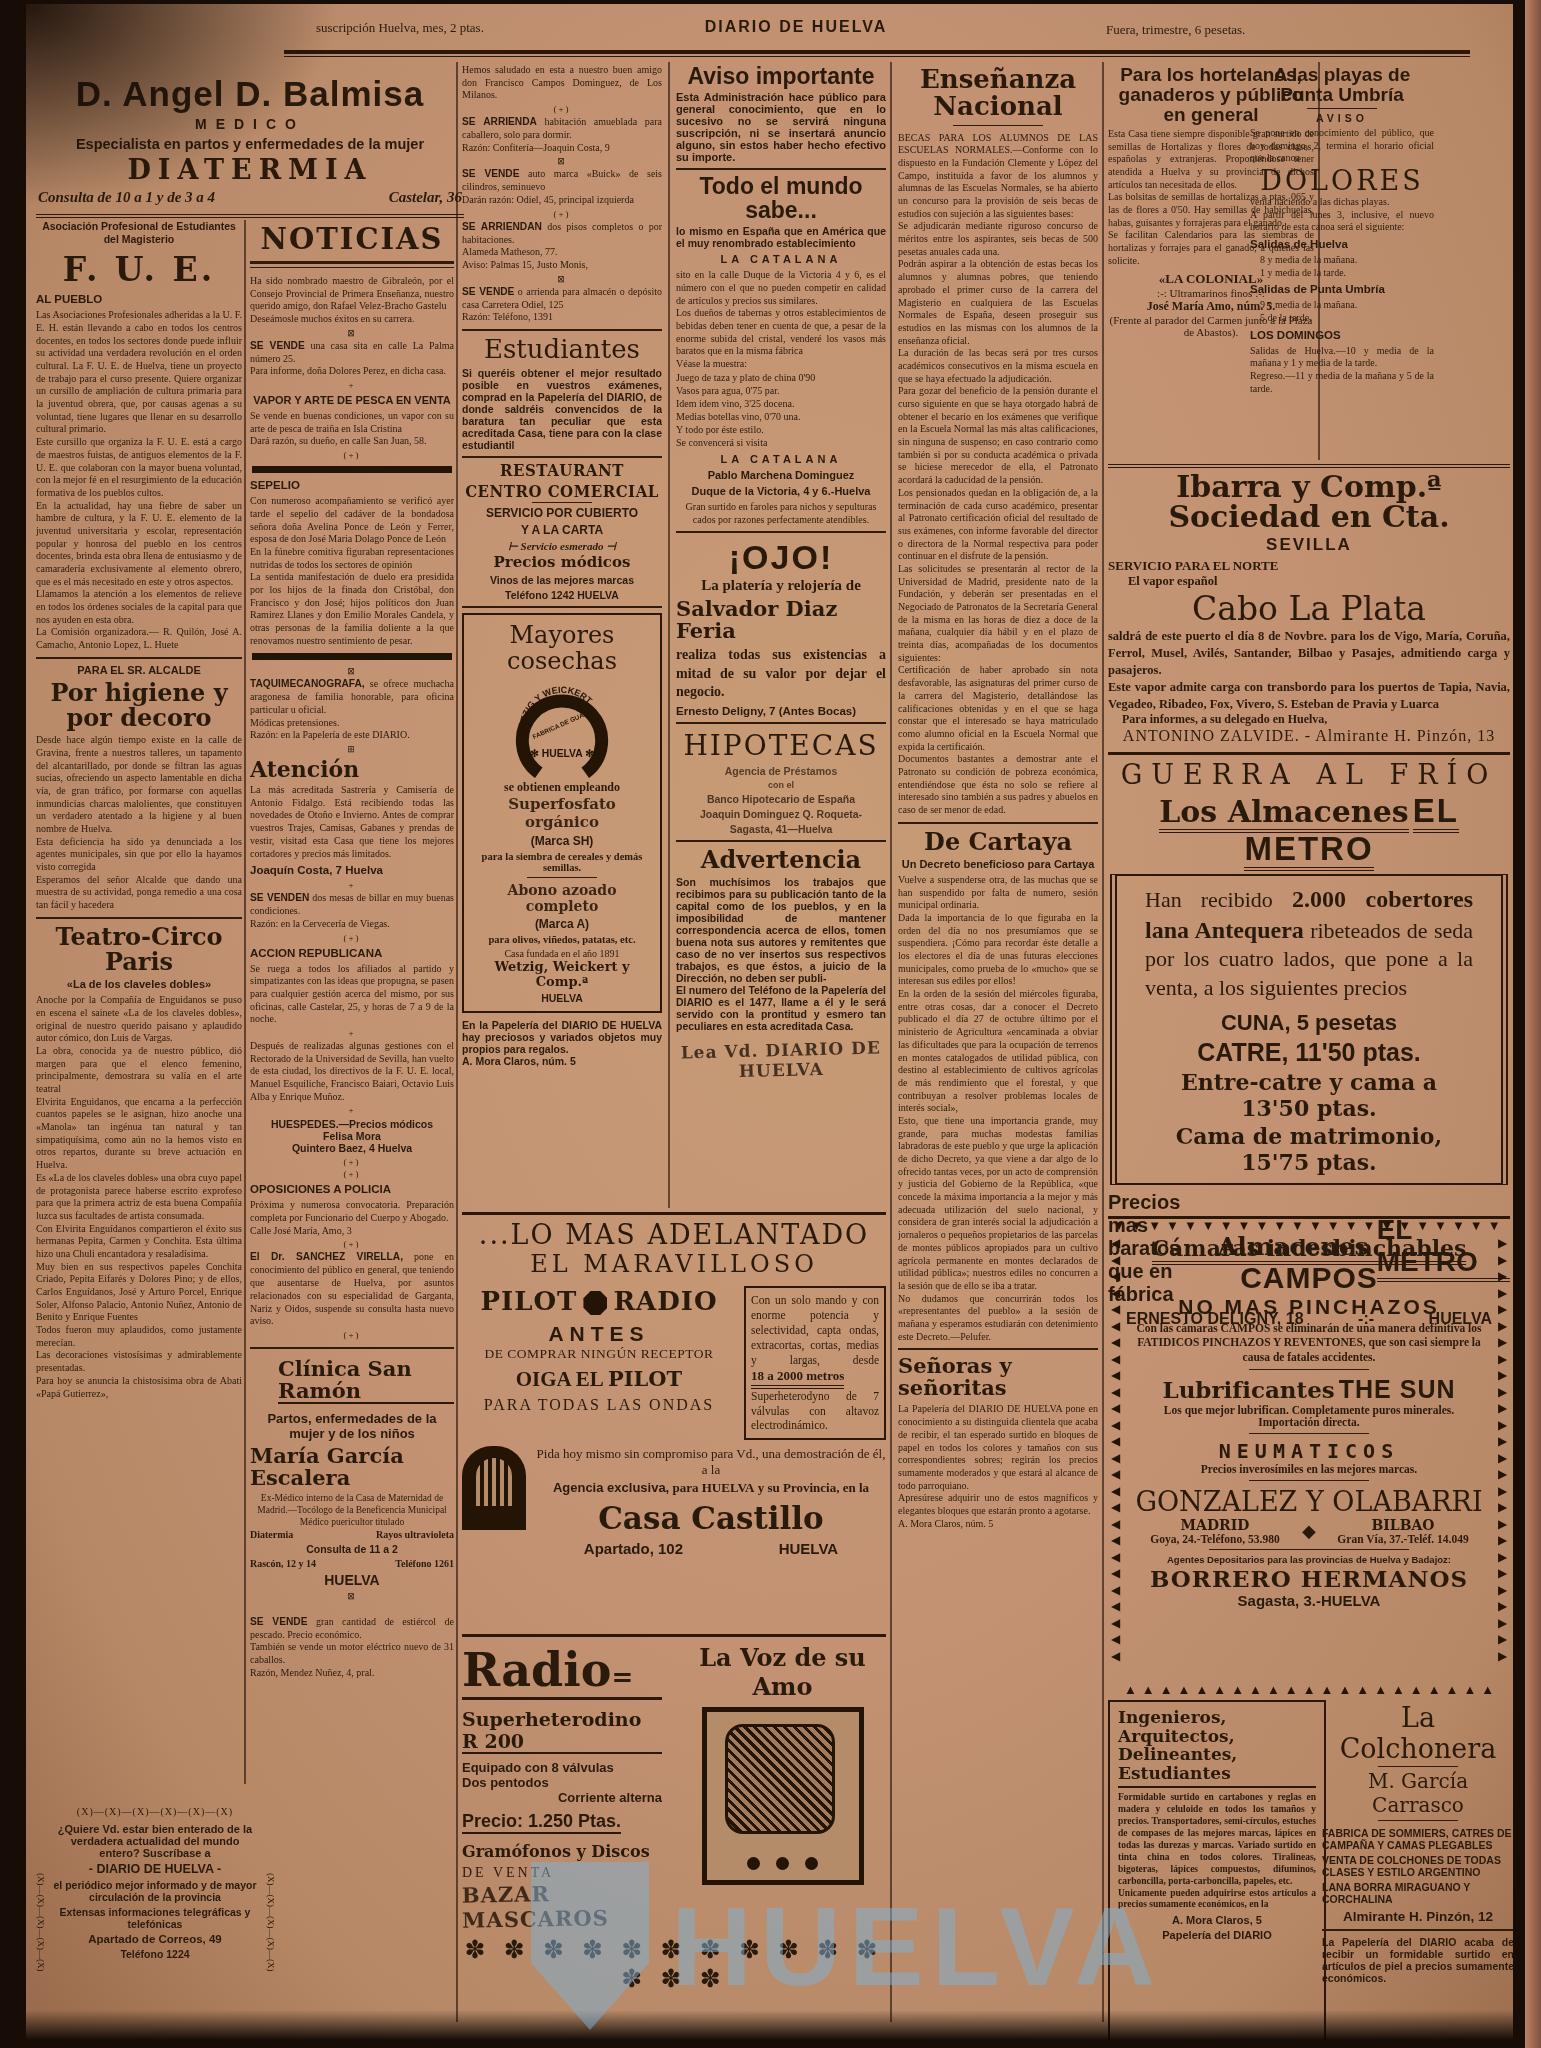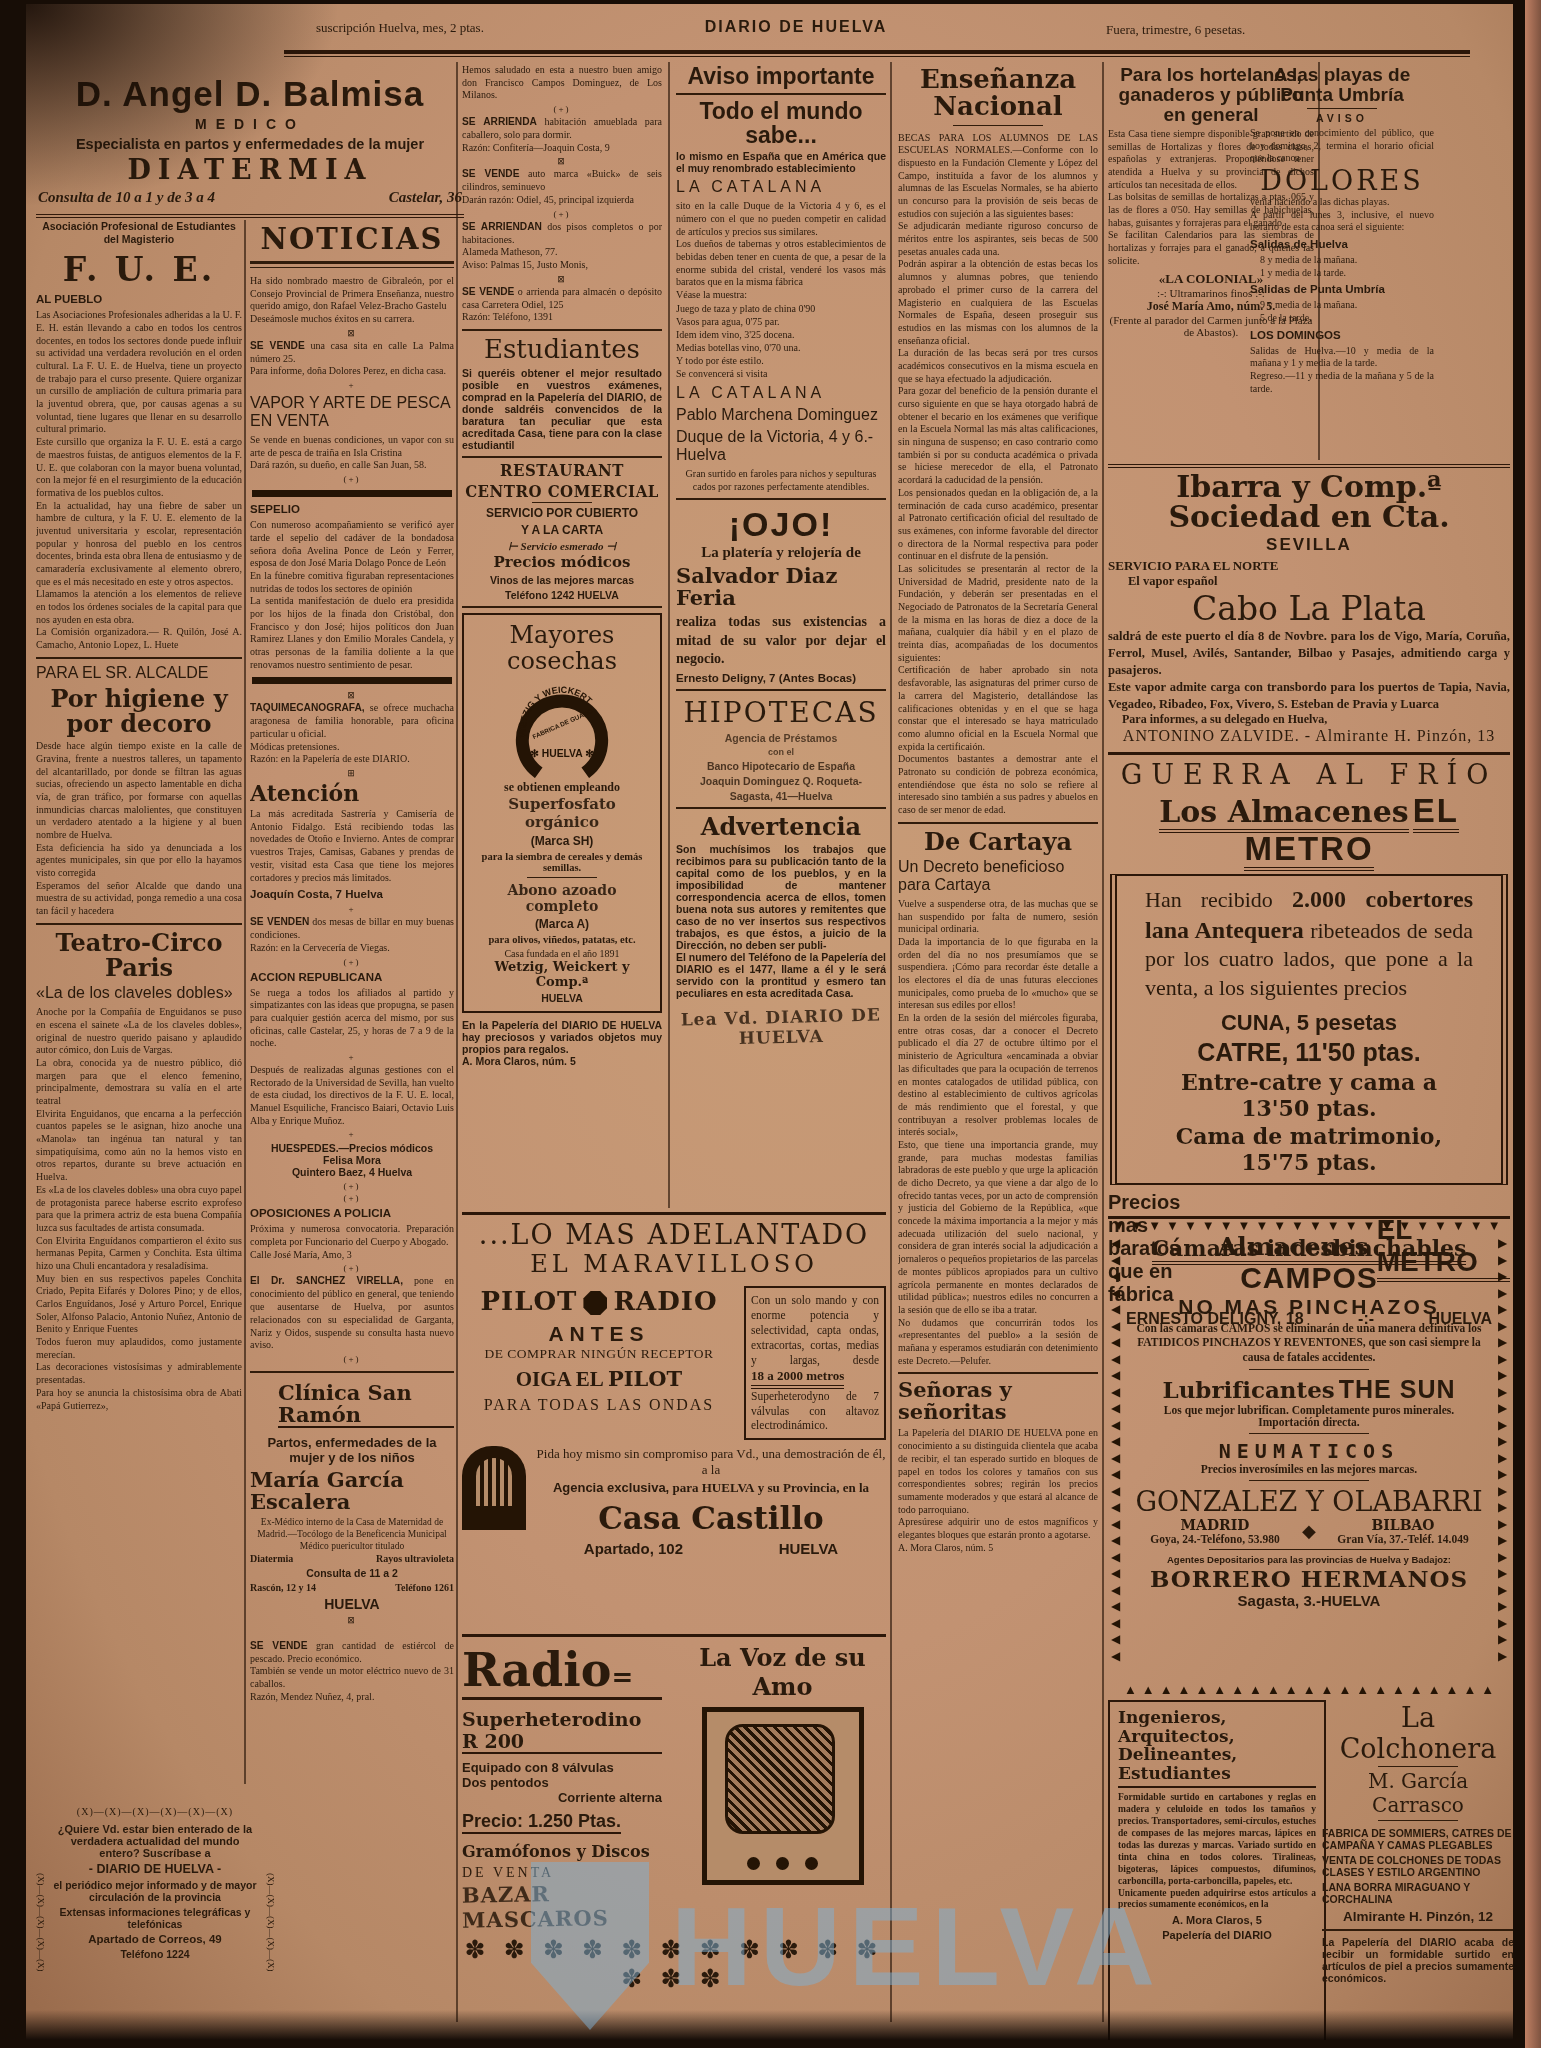--- a/index.html
+++ b/index.html
@@ -20,21 +20,21 @@
   .rule-thin{border:0;border-top:1px solid #311c0b;margin:4px 0}
   .bar{height:7px;background:#241405;margin:6px 2px}
   .c{text-align:center}.b{font-weight:bold}.i{font-style:italic}
   .sans{font-family:"Liberation Sans",sans-serif}
   .flow{overflow:hidden}
   .body10{font-size:10px;line-height:1.27;text-align:justify;white-space:pre-line}
   .body95{font-size:9.5px;line-height:1.26;text-align:justify;white-space:pre-line}
   .item{font-size:10px;line-height:1.27;text-align:justify;white-space:pre-line;margin:2px 0}
   .item b{font-family:"Liberation Sans",sans-serif;font-size:10.2px}
   .sep{text-align:center;font-size:9px;letter-spacing:2px;margin:2px 0;white-space:pre-line}
-  .subhead{font-family:"Liberation Sans",sans-serif;font-weight:normal;font-size:16px;margin:4px 0}
+  .subhead{font-family:"Liberation Sans",sans-serif;font-weight:bold;font-size:11px;text-align:center;margin:4px 0}
   .subhead-left{font-family:"Liberation Sans",sans-serif;font-weight:bold;font-size:11.5px;text-align:left;margin:4px 0}
   .headline-md{font-family:"DejaVu Serif",serif;font-weight:bold;font-size:22px;text-align:left;margin:2px 0}
   .center-b{font-family:"Liberation Sans",sans-serif;font-weight:bold;font-size:10.5px;text-align:center;white-space:pre-line;margin:3px 0}
   .kicker{font-family:"Liberation Sans",sans-serif;font-weight:bold;font-size:10.5px;text-align:center;line-height:1.25}
   .h-fue{font-family:"DejaVu Serif",serif;font-weight:bold;font-size:33px;text-align:center;letter-spacing:3px;margin:4px 0}
   .h-noticias{font-family:"DejaVu Serif",serif;font-weight:bold;font-size:29px;text-align:center;letter-spacing:2px;margin:2px 0}
   .h-serif26{font-family:"DejaVu Serif",serif;font-weight:bold;font-size:24px;text-align:center;line-height:1.05;margin:4px 0}
   .h-serif22{font-family:"DejaVu Serif",serif;font-weight:bold;font-size:21px;text-align:left;line-height:1.05;margin:4px 0}
   .h-sans24{font-family:"Liberation Sans",sans-serif;font-weight:bold;font-size:23px;text-align:center;line-height:1.02;margin:3px 0}
   .h-sans20{font-family:"Liberation Sans",sans-serif;font-weight:bold;font-size:19px;text-align:center;line-height:1.05;margin:3px 0}
@@ -270,20 +270,21 @@
       <div class="c" style="font-size:10px;margin-top:3px">Casa fundada en el año 1891</div>
       <div class="c b" style="font-family:'DejaVu Serif',serif;font-size:13px">Wetzig, Weickert y Comp.ª</div>
       <div class="center-b">HUELVA</div>
     </div>
     <div class="center-b" style="text-align:justify;margin-top:6px">En la Papelería del DIARIO DE HUELVA hay preciosos y variados objetos muy propios para regalos.
 A. Mora Claros, núm. 5</div>
   </div>
 
   <div class="abs flow" style="left:650px;top:58px;width:210px;height:1146px">
     <div class="h-sans24">Aviso importante</div>
+    <div class="center-b" style="text-align:justify;font-size:11px">Esta Administración hace público para general conocimiento, que en lo sucesivo no se servirá ninguna suscripción, ni se insertará anuncio alguno, sin estos haber hecho efectivo su importe.</div>
     <div class="rule"></div>
     <div class="h-sans24">Todo el mundo sabe...</div>
     <div class="center-b" style="text-align:justify;font-size:10.5px">lo mismo en España que en América que el muy renombrado establecimiento</div>
     <div class="subhead" style="letter-spacing:4px">LA CATALANA</div>
     <div class="body10">sito en la calle Duque de la Victoria 4 y 6, es el número con el que no pueden competir en calidad de artículos y precios sus similares.
 Los dueños de tabernas y otros establecimientos de bebidas deben tener en cuenta de que, a pesar de la enorme subida del cristal, venderé los vasos más baratos que en la misma fábrica
 Véase la muestra:</div>
     <div>
         <div class="price-line">Juego de taza y plato de china 0'90</div>
         <div class="price-line">Vasos para agua, 0'75 par.</div>

